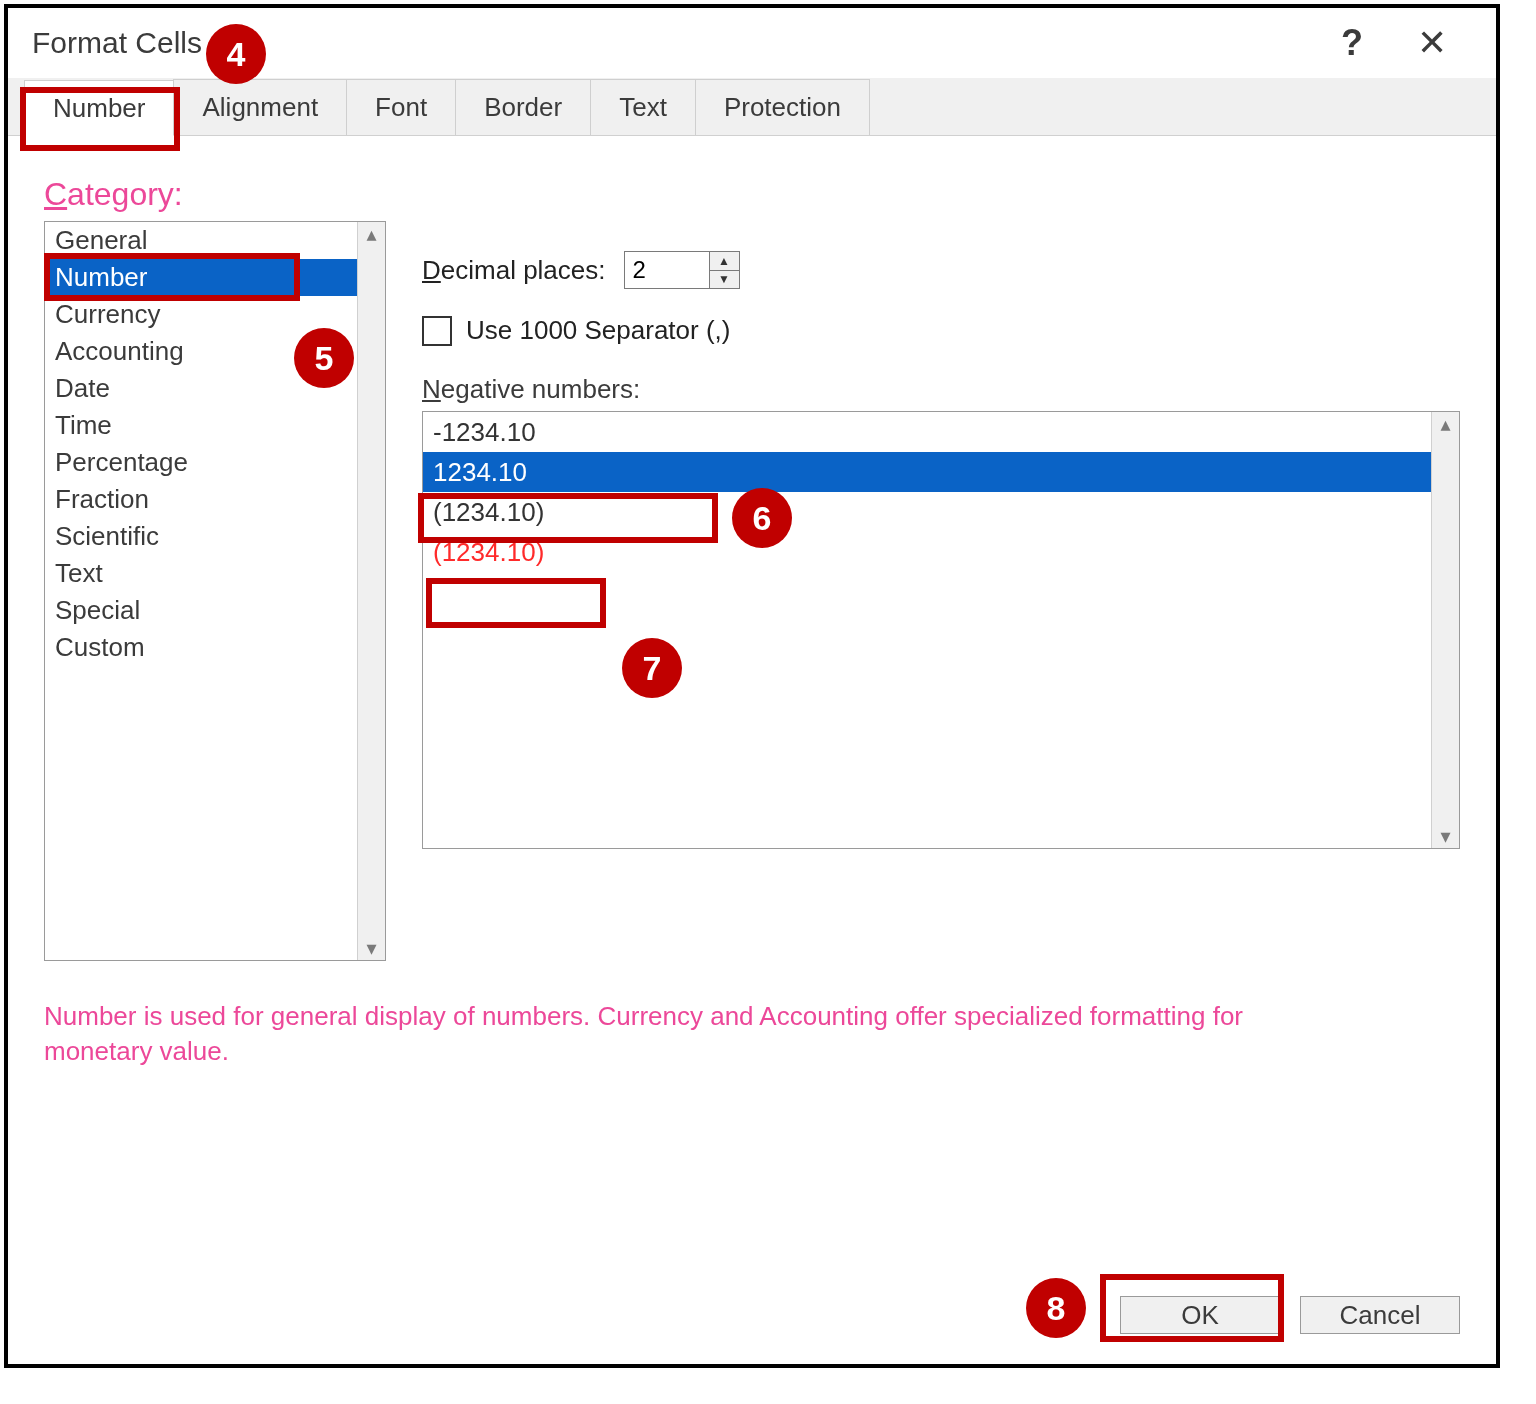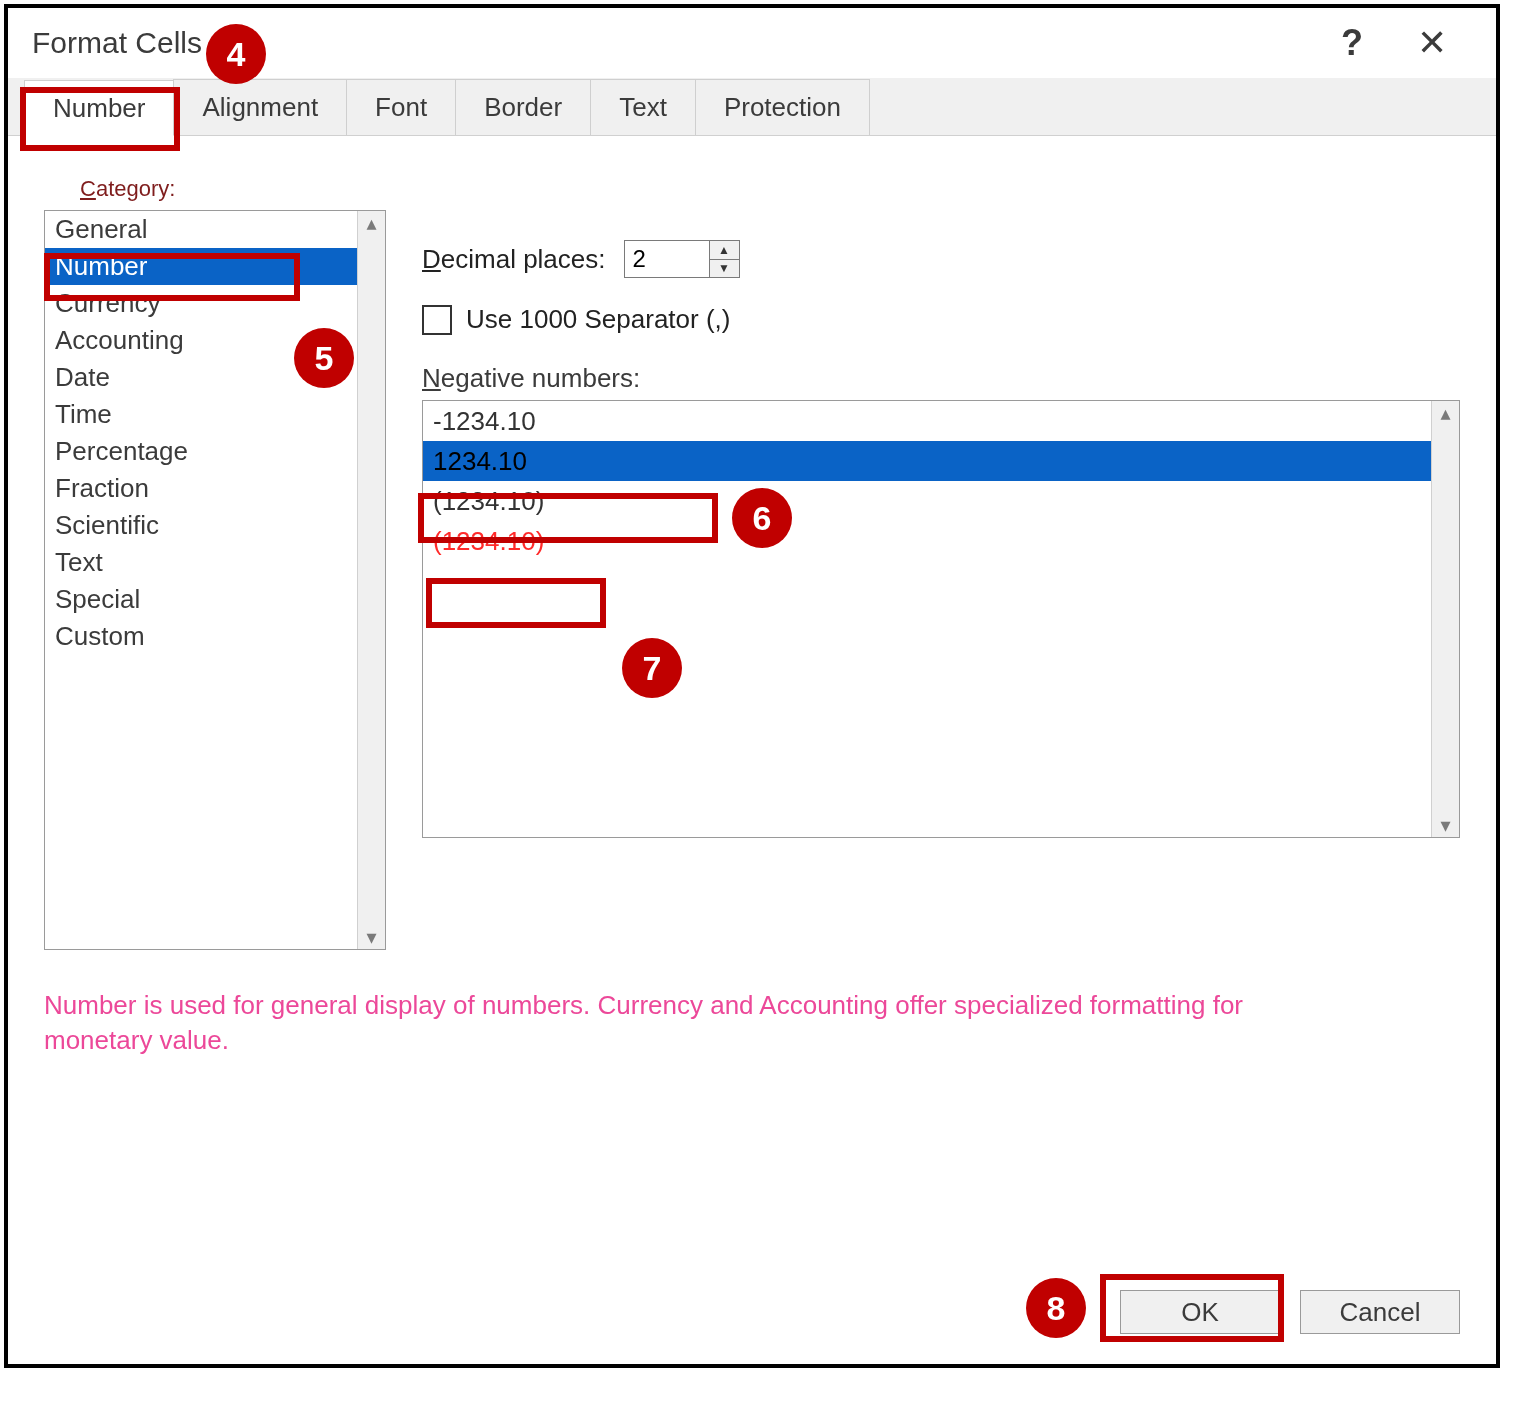--- a/index.html
+++ b/index.html
@@ -85,24 +85,23 @@
   }
   .body {
     position: absolute;
     top: 128px;
     left: 0;
     right: 0;
     bottom: 0;
     padding: 40px 36px 30px 36px;
   }
   .cat-label {
-    font-size: 22px;
-    color: #7f1d1d;
+    font-size: 32px;
+    color: #ec4899;
     margin-bottom: 8px;
-    margin-left: 36px;
   }
   .cat-label .ul { text-decoration: underline; }
   .columns {
     display: flex;
     align-items: flex-start;
   }
   .cat-box {
     width: 342px;
     height: 740px;
     border: 1px solid #9a9a9a;
@@ -254,21 +253,21 @@
   }
   .footer {
     position: absolute;
     bottom: 30px;
     right: 36px;
     display: flex;
     gap: 20px;
   }
   .btn {
     width: 160px;
-    height: 44px;
+    height: 38px;
     border: 1px solid #9a9a9a;
     background: #f0f0f0;
     display: flex;
     align-items: center;
     justify-content: center;
     font-size: 26px;
     color: #3b3b3b;
   }
   
   .annot-box {
@@ -354,21 +353,21 @@
             <div class="checkbox">
               <span class="box"></span>
               <span><span class="ul">U</span>se 1000 Separator (,)</span>
             </div>
 
             <div class="neg-label"><span class="ul">N</span>egative numbers:</div>
 
             <div class="neg-box">
               <div class="neg-list">
                 <div class="neg-item" style="color:#333333">-1234.10</div>
-                <div class="neg-item selected" style="color:#000000">1234.10</div>
+                <div class="neg-item selected" style="color:#ffffff">1234.10</div>
                 <div class="neg-item" style="color:#333333">(1234.10)</div>
                 <div class="neg-item" style="color:#ff2a2a">(1234.10)</div>
               </div>
               <div class="neg-scroll">
                 <span>▴</span>
                 <span>▾</span>
               </div>
             </div>
           </div>
         </div>

